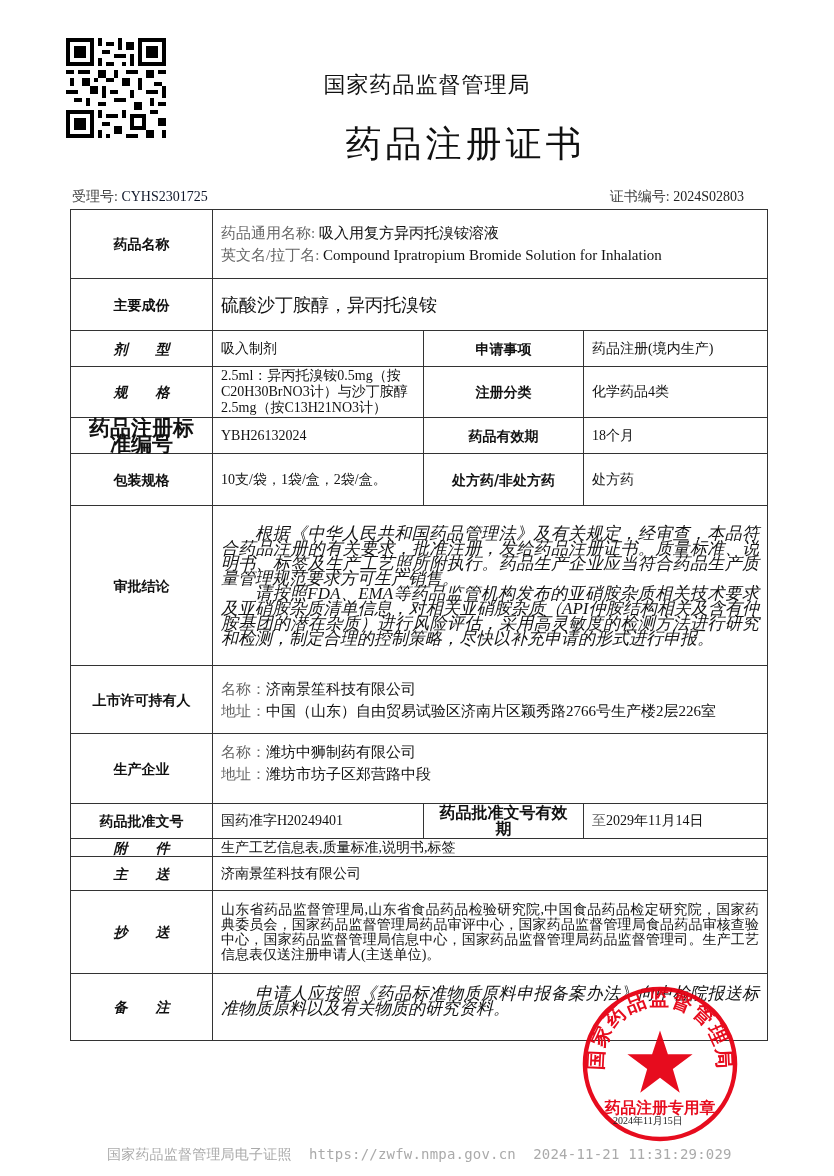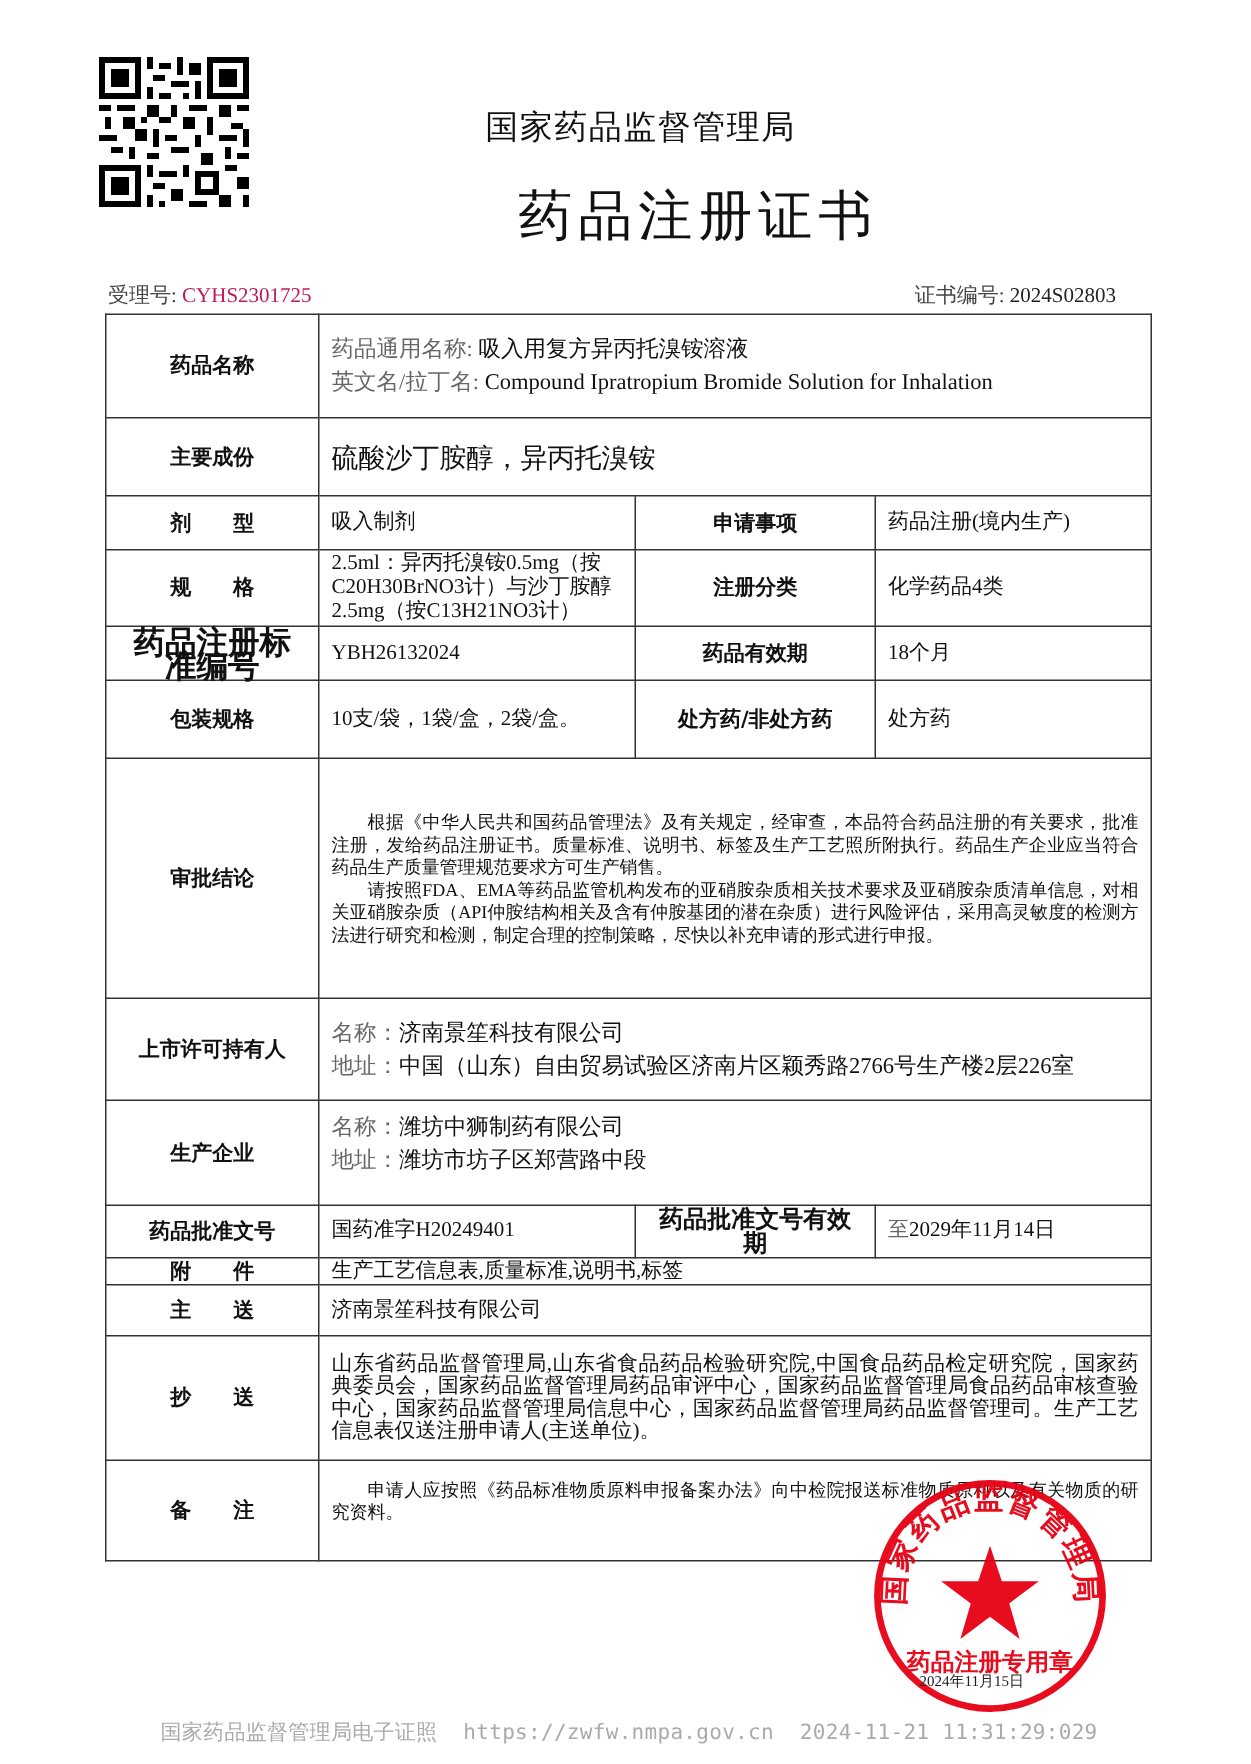--- a/index.html
+++ b/index.html
@@ -8,24 +8,24 @@
   .abs { position:absolute; }
   .qr { left:66px; top:38px; width:100px; height:100px; }
   .agency { left:0; width:834px; top:70px; text-align:center; font-family:"DejaVu Sans", sans-serif; font-size:22px; letter-spacing:1px; padding-left:20px; box-sizing:border-box; }
   .title { left:0; width:834px; top:120px; text-align:center; font-size:36px; letter-spacing:4px; padding-left:33px; box-sizing:border-box;margin-left:32px; }
   .meta { top:188px; font-size:14px; color:#444; }
   .meta-left { left:72px; }
   .meta-right { right:90px; }
   table.cert { position:absolute; left:70px; top:209px; width:697px; border-collapse:collapse; table-layout:fixed; }
   table.cert td { border:1.5px solid #333; padding:0 8px; vertical-align:middle; font-size:14px; line-height:16px; }
   td.lbl { text-align:center; font-weight:bold; font-size:17px; font-family:"DejaVu Serif", serif; padding:0 4px; }
-  td.lbl .sp { letter-spacing:28px; margin-right:-28px; }
+  td.lbl .sp { letter-spacing:28px; margin-right:-28px;font-style:italic; }
   .grey { color:#666; }
   .line { margin:6px 0; }
-  .para { text-indent:2em; text-align:justify; font-size:12px; line-height:15px; }
+  .para { text-indent:2em; text-align:justify; font-size:17px; line-height:15px;font-style:italic; }
   .small { font-size:13px; line-height:14px; }
   .seal { left:581px; top:985px; width:158px; height:158px; }
   .seal-date { left:613px; top:1114px; font-size:10px; color:#222; }
   .footer { left:84px; top:1146px; font-size:14px; color:#aaa; font-family:"DejaVu Sans Mono", monospace; letter-spacing:0.2px;margin-left:23px; }
   .footer .cn { font-family:"DejaVu Serif", serif; }
 </style>
 </head>
 <body>
 
 <svg class="abs qr" viewBox="0 0 25 25" shape-rendering="crispEdges">
@@ -91,21 +91,21 @@
       <rect x="15" y="24" width="3" height="1"></rect>
     <rect x="20" y="23" width="2" height="2"></rect>
       <rect x="10" y="24" width="1" height="1"></rect>
       <rect x="24" y="23" width="1" height="2"></rect>
   </g>
 </svg>
 
 <div class="abs agency">国家药品监督管理局</div>
 <div class="abs title">药品注册证书</div>
 
-<div class="abs meta meta-left"><span>受理号: </span><span style="color:#be185d">CYHS2301725</span></div>
+<div class="abs meta meta-left"><span>受理号: </span><span style="color:#0f172a">CYHS2301725</span></div>
 <div class="abs meta meta-right"><span>证书编号: </span><span style="color:#222">2024S02803</span></div>
 
 <table class="cert">
   <colgroup>
       <col style="width:142px">
       <col style="width:211px">
       <col style="width:160px">
       <col style="width:184px">
     </colgroup>
   <tbody>

